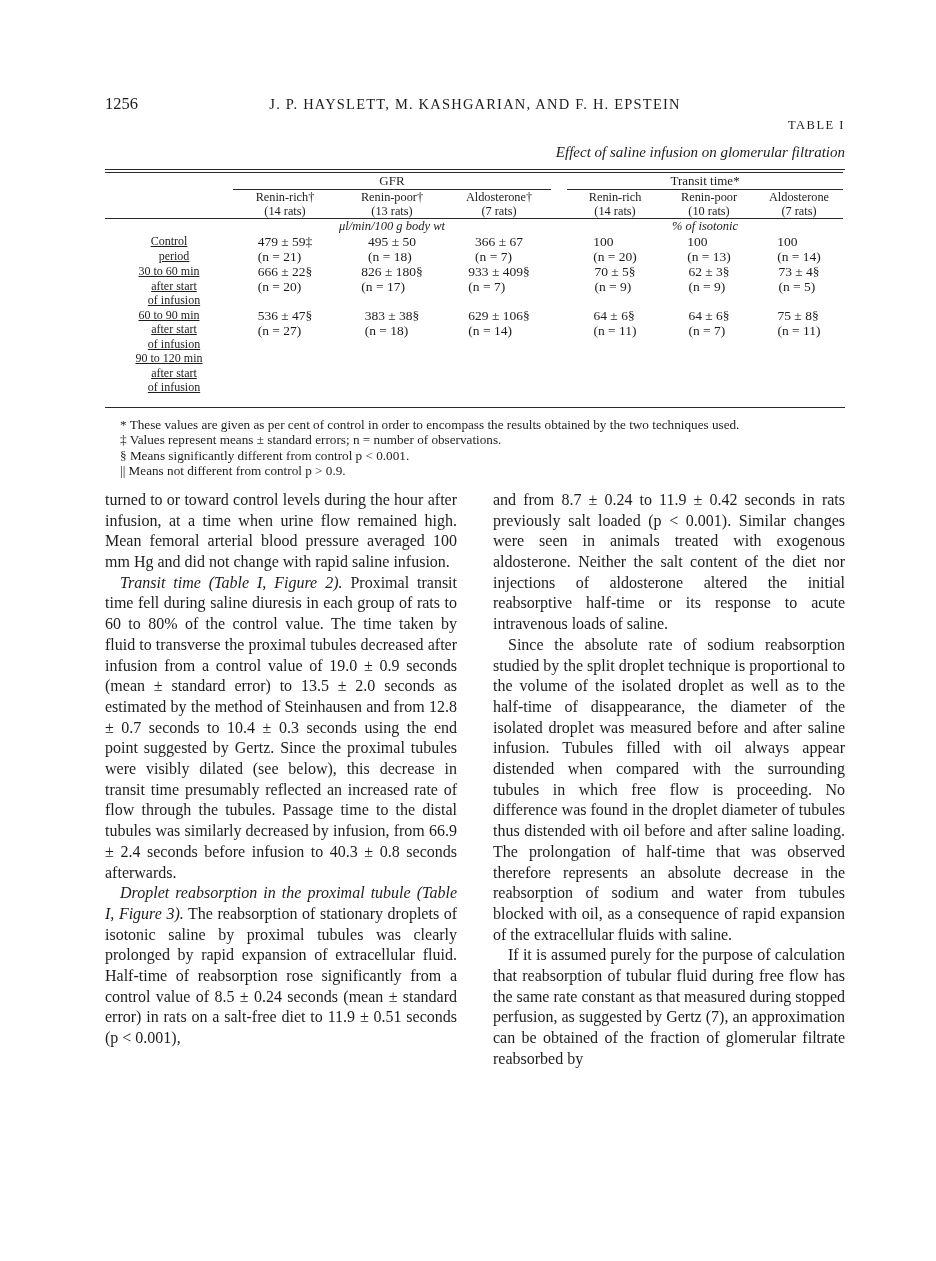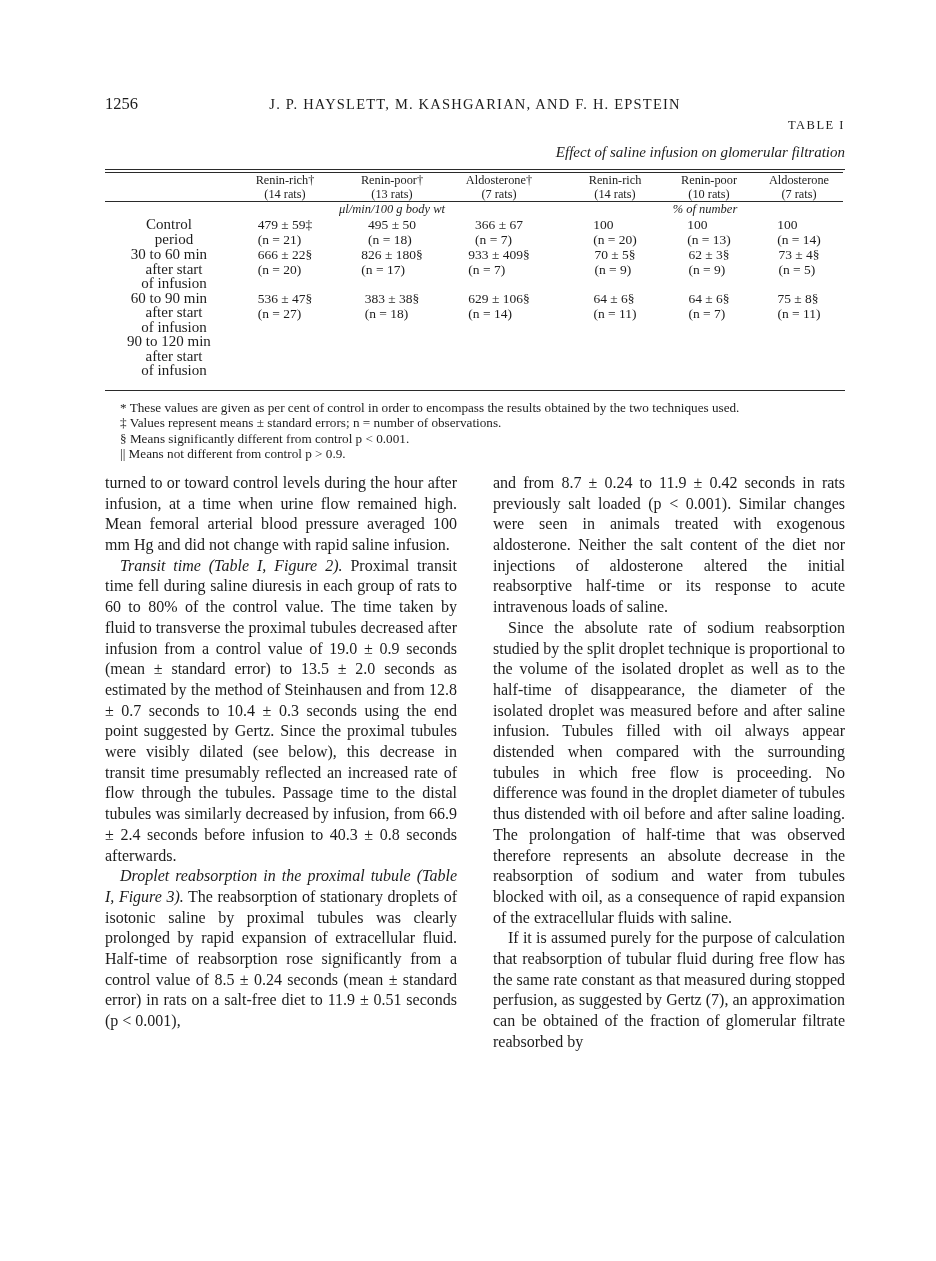--- a/index.html
+++ b/index.html
@@ -25,21 +25,21 @@
   table.dt{border-collapse:collapse;table-layout:fixed;width:738px;
            border-top:1px solid #2a2a2a;}
   table.dt td,table.dt th{padding:0;vertical-align:top;font-weight:normal;text-align:center;}
   .grouprow th{font-size:13px;padding:8px 0 3px 0;border-bottom:1px solid #2a2a2a;}
   .grouprow td{border:none;}
   .subrow th,.subrow td{border-bottom:1px solid #2a2a2a;}
   .subrow th{font-size:12.3px;line-height:14px;padding:5px 2px 7px 2px;}
   .unitsrow td{font-style:italic;font-size:12.5px;padding-top:5px;}
   .datarow td{padding-top:10px;font-size:13.5px;line-height:15px;}
   .datarow.last td{padding-bottom:10px;}
-  td.rowlab{text-align:left;font-size:15px;line-height:14.5px;}
+  td.rowlab{text-align:left;font-size:12px;line-height:14.5px;text-decoration:underline;}
   td.rowlab .l2{padding-left:10px;}
   .cellwrap{display:inline-block;text-align:left;}
 
   
   .footnotes{margin-top:9px;font-size:13.2px;line-height:15.6px;text-align:justify;}
   .footnotes p{margin:0;text-indent:15px;}
 
   
   .bodycols{display:flex;gap:36px;margin-top:11px;}
   .col{width:359px;font-size:16px;line-height:20.7px;text-align:justify;}
@@ -66,20 +66,26 @@
       <col style="width:128px">
           <col style="width:104px">
           <col style="width:110px">
           <col style="width:104px">
       <col style="width:16px">
           <col style="width:96px">
           <col style="width:92px">
           <col style="width:88px">
     </colgroup>
     <tbody>
+          <tr class="grouprow">
+      <td></td>
+      <th colspan="3">GFR</th>
+      <td></td>
+      <th colspan="3">Transit time*</th>
+    </tr>
     <tr class="subrow">
       <td></td>
       <th>
               <div>Renin-rich†</div>
               <div>(14 rats)</div>
             </th>
       <th>
               <div>Renin-poor†</div>
               <div>(13 rats)</div>
             </th>
@@ -98,21 +104,21 @@
             </th>
       <th>
               <div>Aldosterone</div>
               <div>(7 rats)</div>
             </th>
     </tr>
     <tr class="unitsrow">
       <td></td>
       <td colspan="3">μl/min/100 g body wt</td>
       <td></td>
-      <td colspan="3">% of number</td>
+      <td colspan="3">% of isotonic</td>
     </tr>
 
     <tr class="datarow">
       <td class="rowlab">
         <div>Control</div>
         <div class="l2">period</div>
       </td>
       <td><span class="cellwrap"><div>479 ± 59‡</div><div>(n = 21)</div></span></td>
       <td><span class="cellwrap"><div>495 ± 50</div><div>(n = 18)</div></span></td>
       <td><span class="cellwrap"><div>366 ± 67</div><div>(n = 7)</div></span></td>

